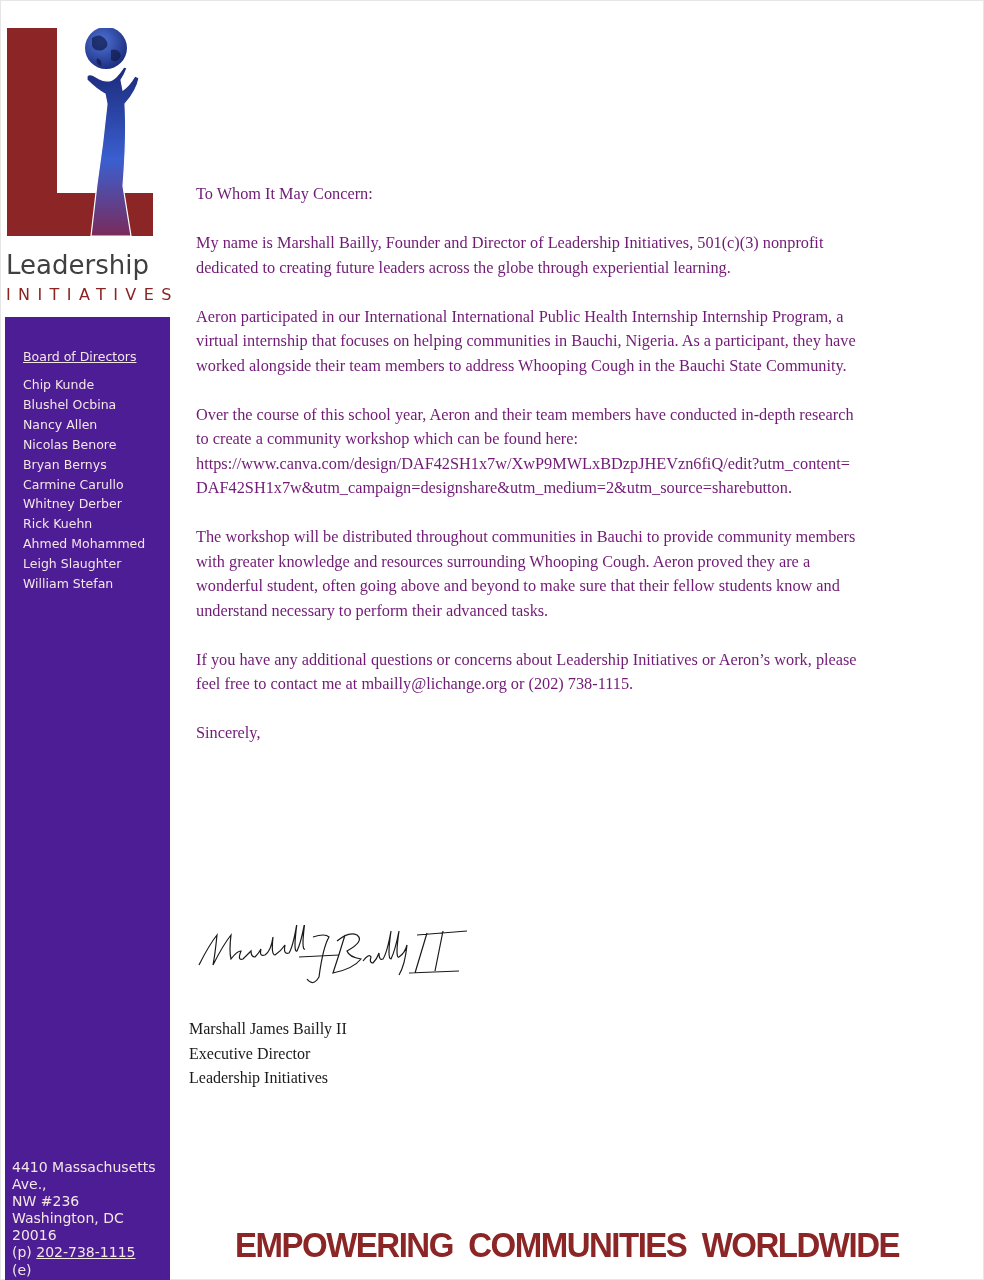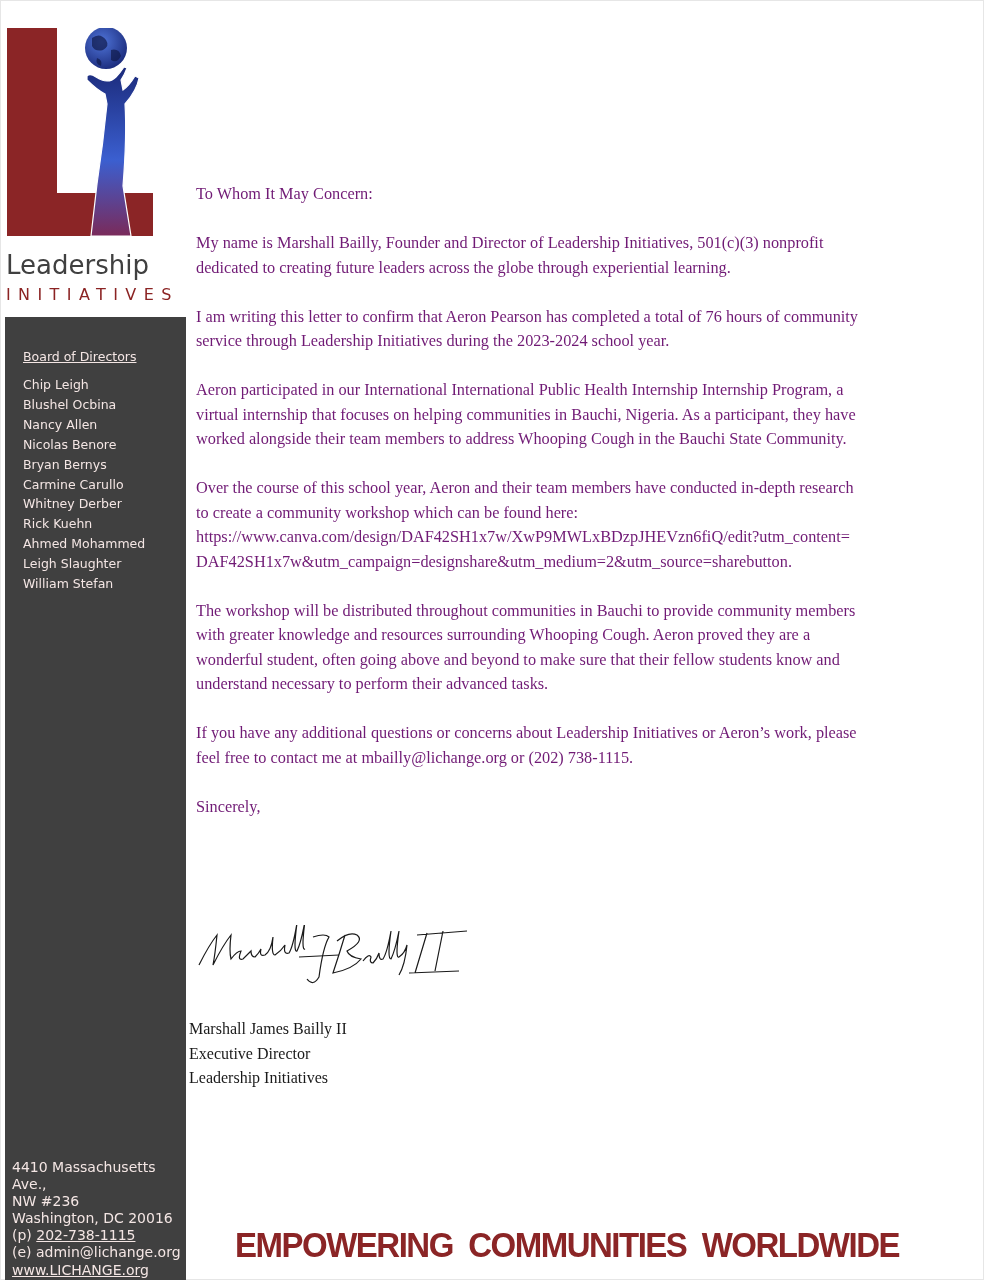--- a/index.html
+++ b/index.html
@@ -1,21 +1,21 @@
 <!DOCTYPE html>
 <html><head>
   <meta charset="utf-8">
   <style>
     html, body { margin:0; padding:0; }
     body { width:984px; height:1280px; background:#ffffff; position:relative; overflow:hidden; font-family:"Liberation Serif", serif; }
     .page-border { position:absolute; left:0; top:0; width:982px; height:1278px; border:1px solid #e6e6e6; }
     .logo { position:absolute; left:7px; top:28px; width:148px; height:210px; }
     .logo-word { position:absolute; left:6px; top:250px; font-family:"DejaVu Sans", sans-serif; font-size:26px; color:#404040; letter-spacing:0px; }
     .logo-sub { position:absolute; left:6px; top:285px; font-family:"DejaVu Sans", sans-serif; font-size:16px; color:#8b2323; letter-spacing:7.4px; }
-    .sidebar { position:absolute; left:5px; top:317px; width:181px; height:963px; background:#404040; color:#f4e6e4; font-family:"DejaVu Sans", sans-serif; }
+    .sidebar { position:absolute; left:5px; top:317px; width:165px; height:963px; background:#4c1d95; color:#f4e6e4; font-family:"DejaVu Sans", sans-serif; }
     .board-title { position:absolute; left:18px; top:32px; font-size:12.5px; text-decoration:underline; }
     .board-list { position:absolute; left:18px; top:58px; margin:0; padding:0; list-style:none; font-size:12.5px; line-height:19.9px; }
     .contact { position:absolute; left:7px; top:842px; font-size:14px; line-height:17.1px; }
     .contact .u { text-decoration:underline; }
     .letter { position:absolute; left:196px; top:182px; width:665px; font-size:16.3px; line-height:24.5px; color:#701a75; }
     .letter p { margin:0 0 24.5px 0; }
     .url { word-break:break-all; }
     .signature { position:absolute; left:195px; top:925px; width:275px; height:60px; }
     .sig-block { position:absolute; left:189px; top:1017px; font-size:16px; line-height:24.5px; color:#1a1a1a; }
     .tagline { position:absolute; left:172px; top:1226px; width:790px; text-align:center; font-family:"Liberation Sans", sans-serif; font-weight:bold; font-size:33px; color:#8b2526; letter-spacing:-1.5px; transform:scaleY(1.05); white-space:nowrap; }
@@ -48,21 +48,21 @@
   <g>
     <path d="M80 52 q10 10 18 14 l2 10 q-4 40 -10 80 l-6 52 l40 0 l-8 -50 q4 -50 2 -82 q12 -14 14 -26 l-4 -2 q-6 10 -12 14 l-2 -10 q4 -6 6 -12 l-3 -1 q-4 6 -8 10 q-8 8 -20 0 q-6 -4 -9 -1z" fill="url(#armGrad)" stroke="#ffffff" stroke-width="1.2"></path>
   </g>
 </svg>
 <div class="logo-word">Leadership</div>
 <div class="logo-sub">INITIATIVES</div>
 
 <div class="sidebar">
   <div class="board-title">Board of Directors</div>
   <ul class="board-list">
-    <li>Chip Leigh</li>
+    <li>Chip Kunde</li>
     <li>Blushel Ocbina</li>
     <li>Nancy Allen</li>
     <li>Nicolas Benore</li>
     <li>Bryan Bernys</li>
     <li>Carmine Carullo</li>
     <li>Whitney Derber</li>
     <li>Rick Kuehn</li>
     <li>Ahmed Mohammed</li>
     <li>Leigh Slaughter</li>
     <li>William Stefan</li>
@@ -73,21 +73,20 @@
     <div>Washington, DC 20016</div>
     <div><span>(p) </span><span class="u">202-738-1115</span></div>
     <div>(e) admin@lichange.org</div>
     <div class="u">www.LICHANGE.org</div>
   </div>
 </div>
 
 <div class="letter">
   <p>To Whom It May Concern:</p>
   <p>My name is Marshall Bailly, Founder and Director of Leadership Initiatives, 501(c)(3) nonprofit dedicated to creating future leaders across the globe through experiential learning.</p>
-  <p>I am writing this letter to confirm that Aeron Pearson has completed a total of 76 hours of community service through Leadership Initiatives during the 2023-2024 school year.</p>
   <p>Aeron participated in our International International Public Health Internship Internship Program, a virtual internship that focuses on helping communities in Bauchi, Nigeria. As a participant, they have worked alongside their team members to address Whooping Cough in the Bauchi State Community.</p>
   <p><span>Over the course of this school year, Aeron and their team members have conducted in-depth research to create a community workshop which can be found here:</span><br><span class="url">https://www.canva.com/design/DAF42SH1x7w/XwP9MWLxBDzpJHEVzn6fiQ/edit?utm_content=DAF42SH1x7w&amp;utm_campaign=designshare&amp;utm_medium=2&amp;utm_source=sharebutton.</span></p>
   <p>The workshop will be distributed throughout communities in Bauchi to provide community members with greater knowledge and resources surrounding Whooping Cough. Aeron proved they are a wonderful student, often going above and beyond to make sure that their fellow students know and understand necessary to perform their advanced tasks.</p>
   <p>If you have any additional questions or concerns about Leadership Initiatives or Aeron’s work, please feel free to contact me at mbailly@lichange.org or (202) 738-1115.</p>
   <p>Sincerely,</p>
 </div>
 
 <svg class="signature" viewBox="0 0 275 60">
   <path d="M4 40 q10 -20 18 -30 q-2 20 -4 30 q10 -20 18 -30 q-2 16 0 24 q6 -8 10 -8 q-4 10 2 8 q4 -4 8 -8 q0 6 4 6 q4 -4 6 -8 q-2 8 4 6 q6 -4 8 -18 q-2 18 2 18 q6 -4 10 -10 q-2 10 4 8 q4 -6 8 -30 q-4 30 0 28 q4 -8 8 -30 q-4 30 0 28" fill="none" stroke="#1a1a1a" stroke-width="1.2"></path>
   <path d="M118 12 q12 -4 16 0 q-6 10 -10 40 q-6 10 -12 2" fill="none" stroke="#1a1a1a" stroke-width="1.2"></path>

